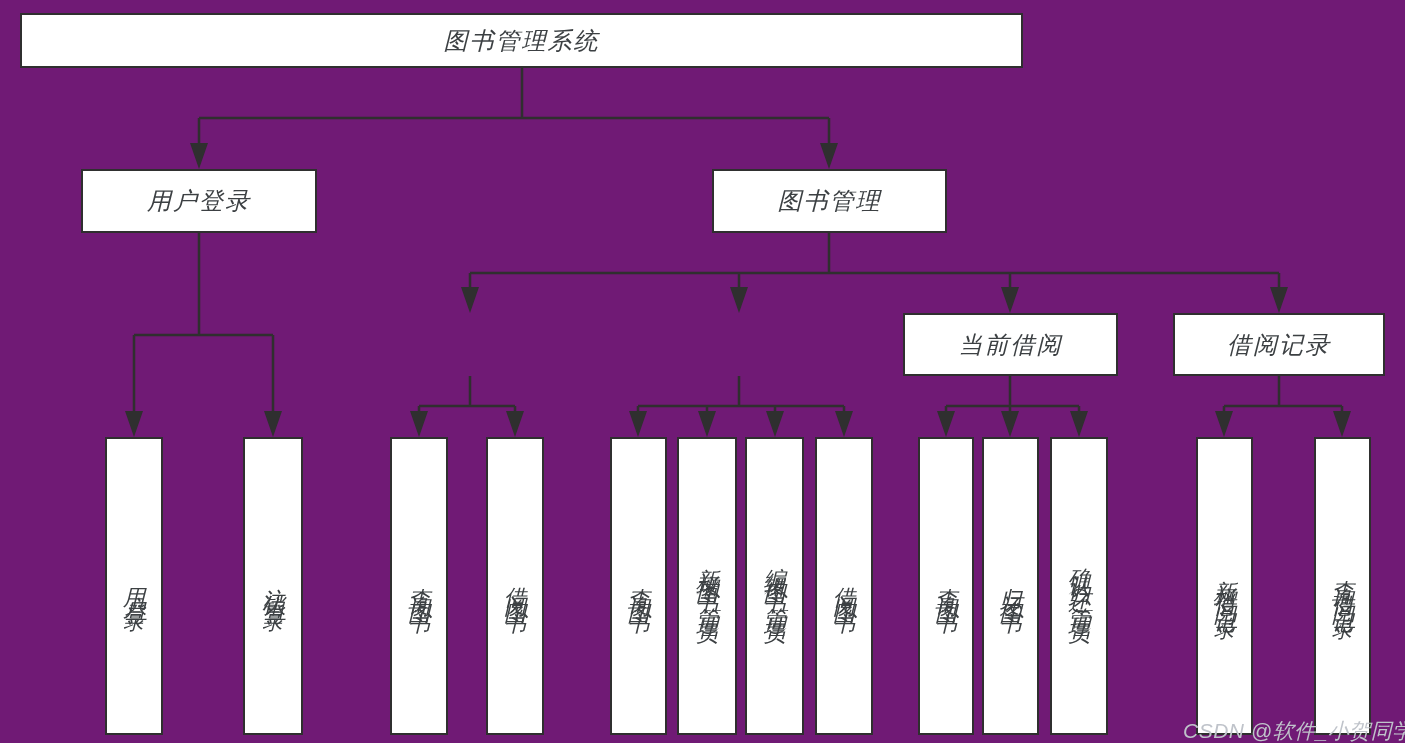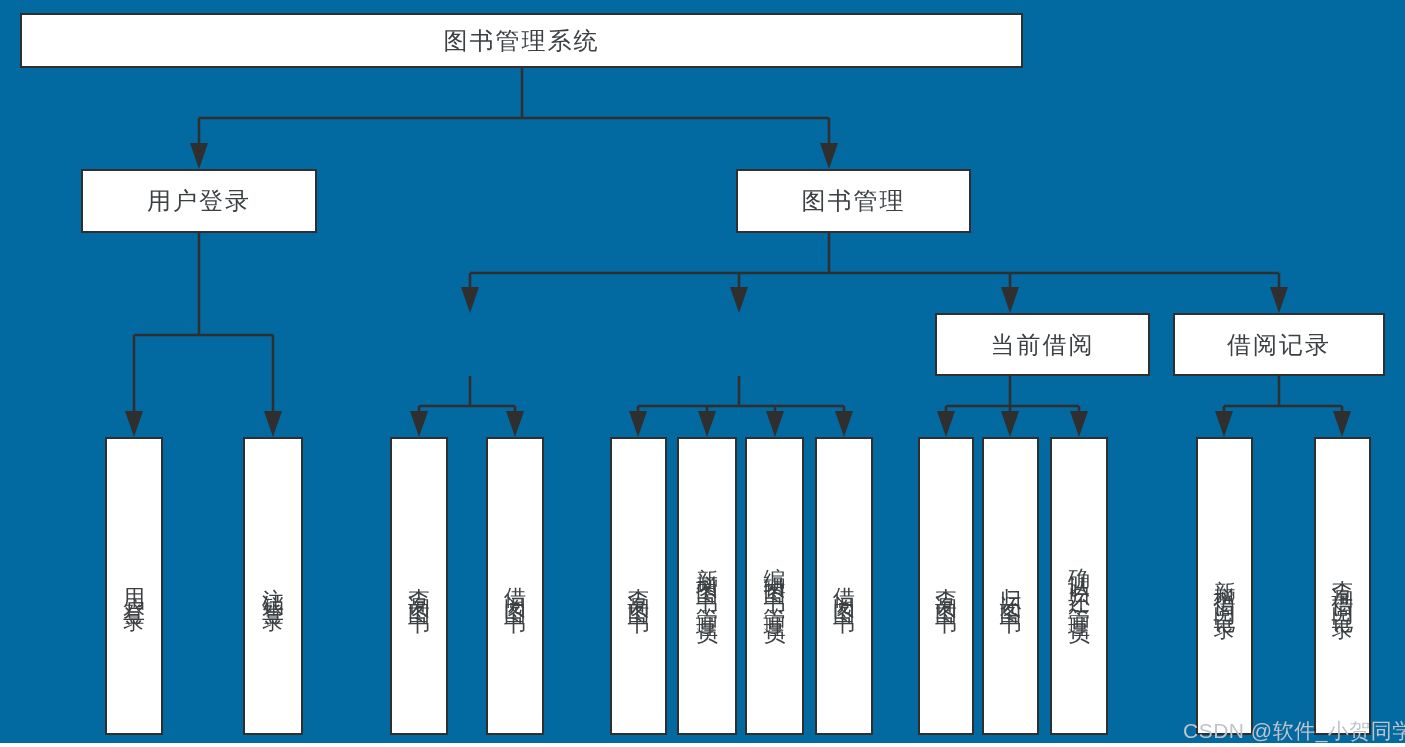--- a/index.html
+++ b/index.html
@@ -5,23 +5,24 @@
   html, body {
     margin: 0;
     padding: 0;
     background: #ffffff;
     font-family: "Liberation Sans", sans-serif;
   }
   #canvas {
     position: relative;
     width: 1405px;
     height: 743px;
-    background: #0369a1;
+    background: #701a75;
     overflow: hidden;
     color: #3c4043;
+    font-style: italic;
   }
   #wires {
     position: absolute;
     left: 0;
     top: 0;
     z-index: 0;
   }
   .hnode {
     position: absolute;
     box-sizing: border-box;
@@ -115,23 +116,23 @@
       <polygon points="1001,411 1019,411 1010,437"></polygon>
       <polygon points="1070,411 1088,411 1079,437"></polygon>
       <polygon points="1215,411 1233,411 1224,437"></polygon>
       <polygon points="1333,411 1351,411 1342,437"></polygon>
     </g>
   </svg>
 
   <div class="hnode" style="left:20px; top:13px; width:1003px; height:55px;">图书管理系统</div>
 
   <div class="hnode" style="left:81px; top:169px; width:236px; height:64px;">用户登录</div>
-  <div class="hnode" style="left:712px; top:169px; width:235px; height:64px;margin-left:24px;">图书管理</div>
+  <div class="hnode" style="left:712px; top:169px; width:235px; height:64px;">图书管理</div>
 
-  <div class="hnode" style="left:903px; top:313px; width:215px; height:63px;margin-left:32px;">当前借阅</div>
+  <div class="hnode" style="left:903px; top:313px; width:215px; height:63px;">当前借阅</div>
   <div class="hnode" style="left:1173px; top:313px; width:212px; height:63px;">借阅记录</div>
 
   <div class="leaf" style="left:105px; width:58px;">
     <span class="vtext">用户登录</span>
   </div>
   <div class="leaf" style="left:243px; width:60px;">
     <span class="vtext">注销登录</span>
   </div>
 
   <div class="leaf" style="left:390px; width:58px;">

